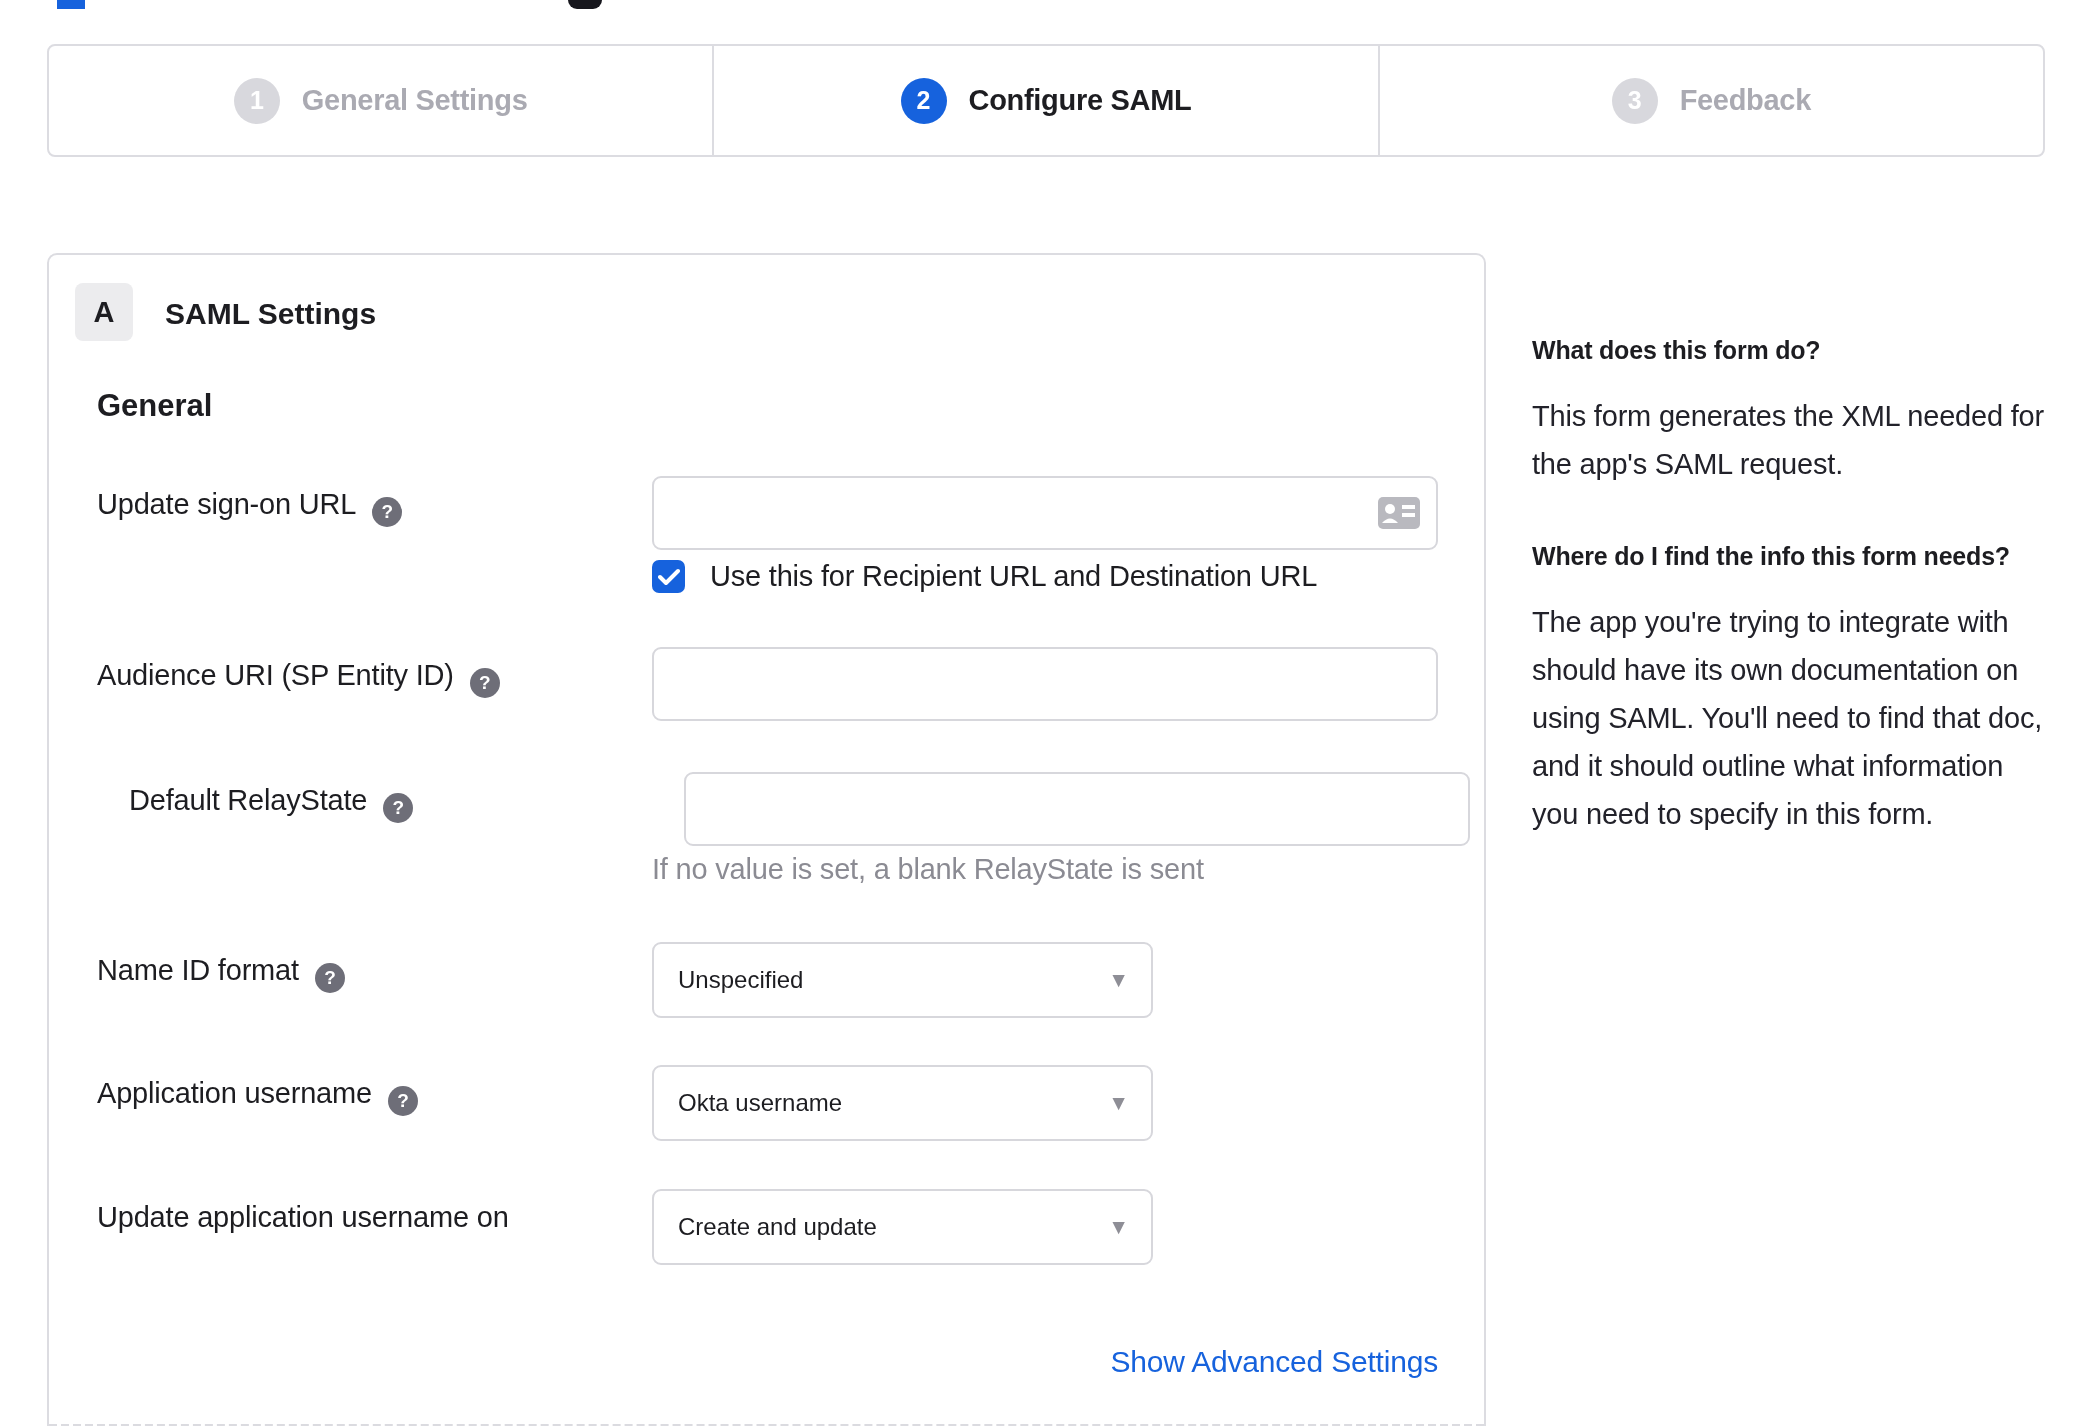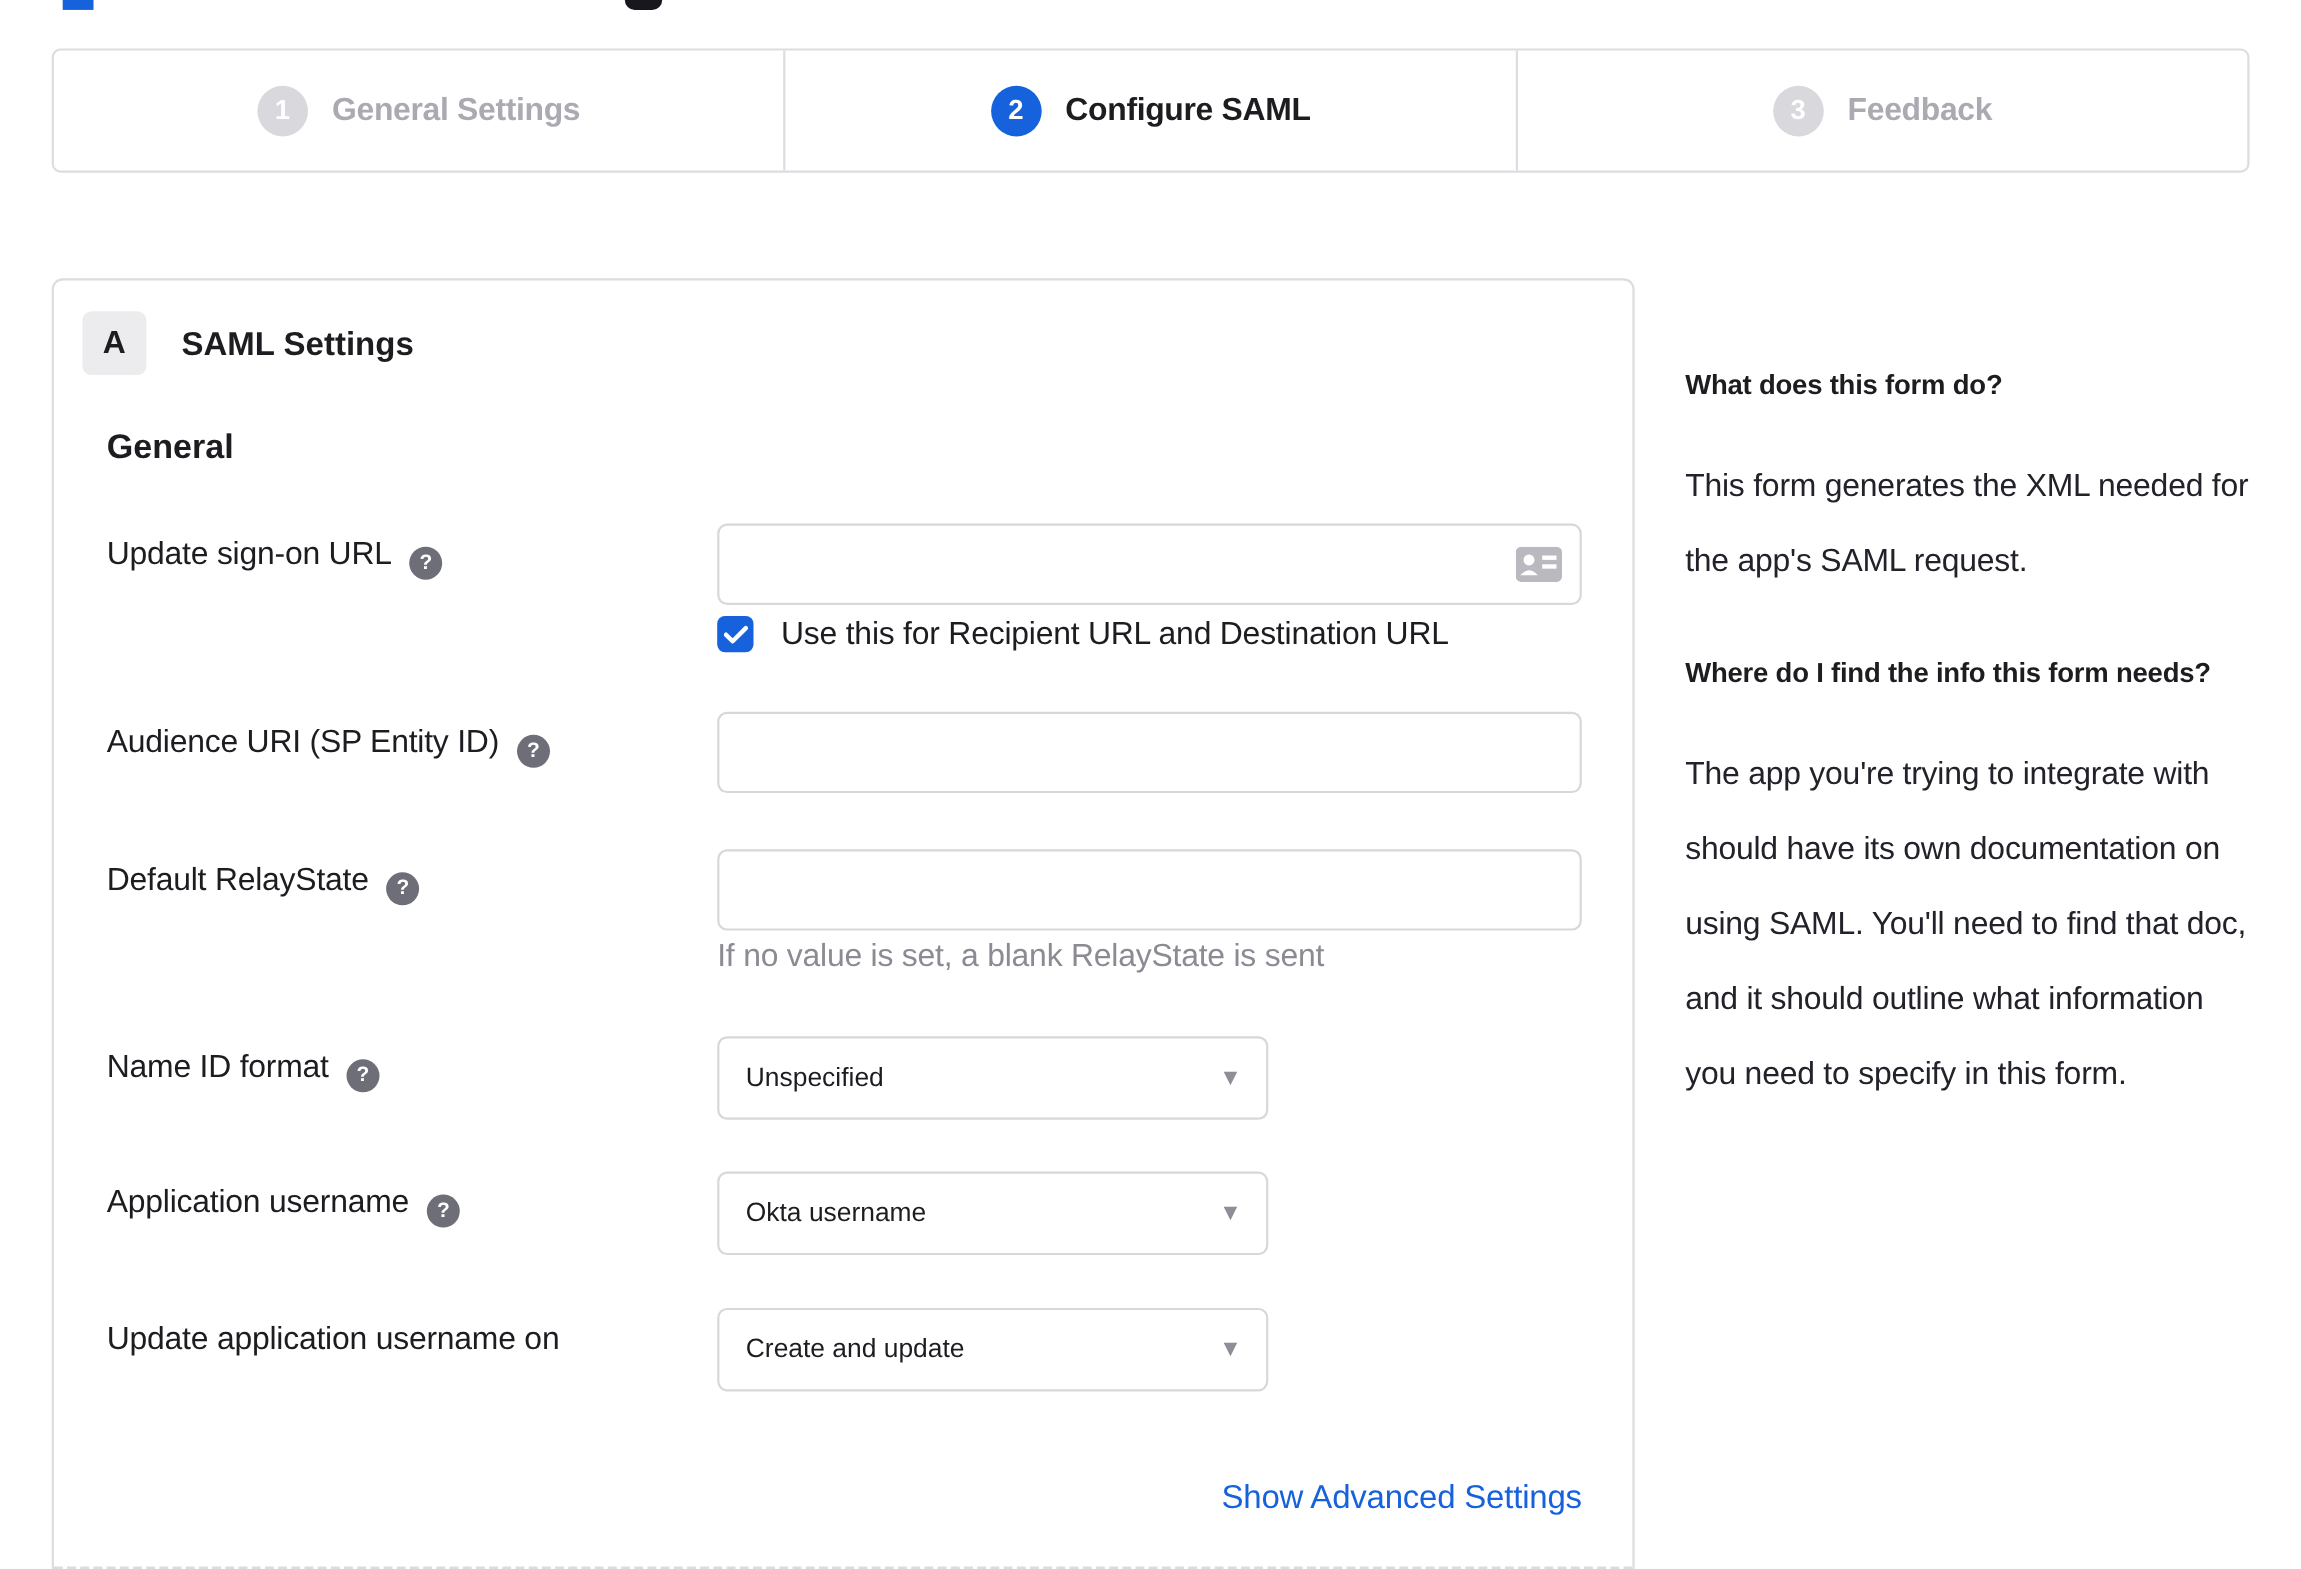--- a/index.html
+++ b/index.html
@@ -62,21 +62,21 @@
   .adv-link-wrap { position:absolute; left:603px; top:1090px; width:786px; text-align:right; }
   .adv-link { font-size:30px; color:#1662dd; text-decoration:none; cursor:pointer;
               letter-spacing:-0.2px;text-align:right; }
 
   .panel-dash { position:absolute; left:0; top:1169px; width:100%;
                 border-top:4px dashed #dbdbe0; }
 
   
   .help-col { position:absolute; left:1532px; top:326px; width:516px; }
   .help-q { font-size:25px; font-weight:bold; line-height:48px; letter-spacing:-0.2px; }
-  .help-a { font-size:29px; line-height:68px; margin-top:34px; letter-spacing:-0.2px; color:#22222a; }
+  .help-a { font-size:29px; line-height:48px; margin-top:18px; letter-spacing:-0.2px; color:#22222a; }
   .help-q2 { margin-top:44px; }
 </style>
 </head>
 <body>
 
 <div class="frag-blue"></div>
 <div class="frag-dark"></div>
 
 <div class="stepper">
   <div class="step">
@@ -121,21 +121,21 @@
     <div class="checkbox-label">Use this for Recipient URL and Destination URL</div>
   </div>
 
   <div class="row" style="top:392px;">
     <div class="row-label"><span>Audience URI (SP Entity ID)</span><span class="help-icon">?</span></div>
     <div class="text-input">
       <input type="text" value="" style="">
     </div>
   </div>
 
-  <div class="row" style="top:517px;">
+  <div class="row" style="top:517px;margin-left:32px;">
     <div class="row-label"><span>Default RelayState</span><span class="help-icon">?</span></div>
     <div class="text-input">
       <input type="text" value="" style="">
     </div>
   </div>
   <div class="hint">If no value is set, a blank RelayState is sent</div>
 
   <div class="row" style="top:687px;">
     <div class="row-label"><span>Name ID format</span><span class="help-icon">?</span></div>
     <div class="select">

